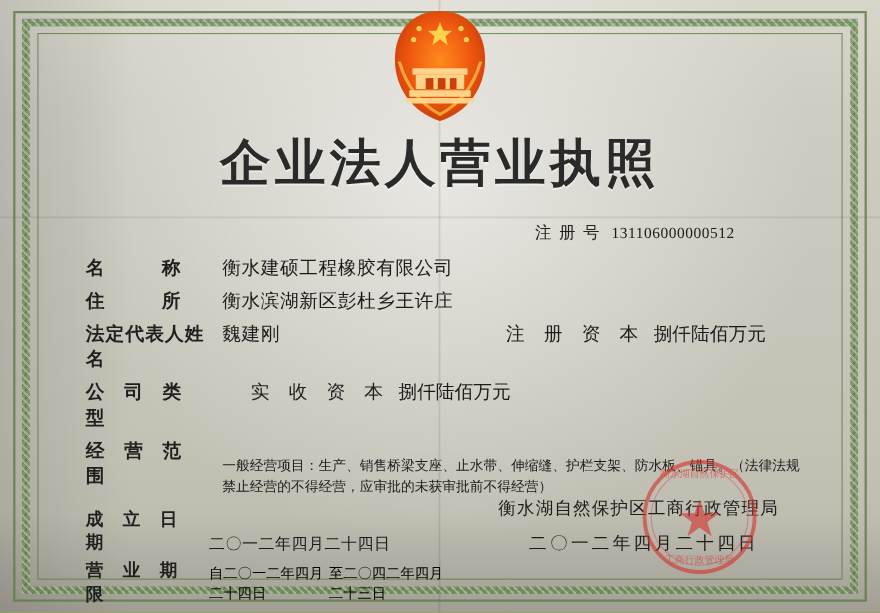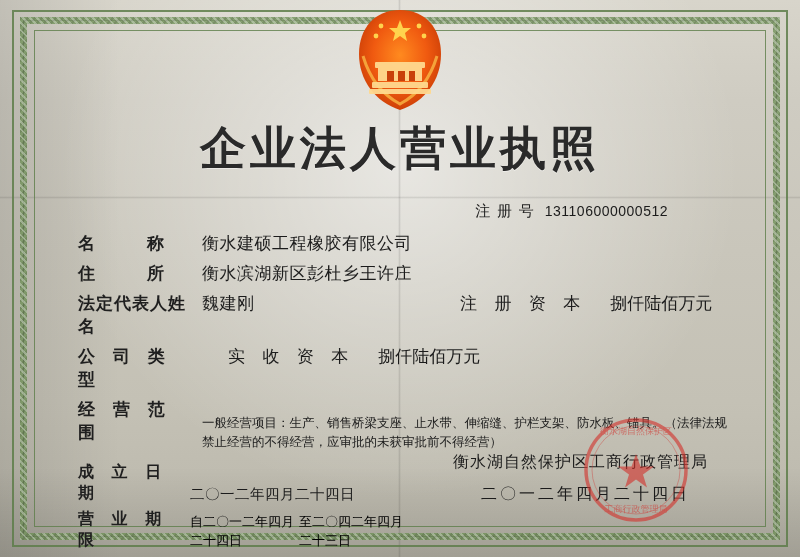--- a/index.html
+++ b/index.html
@@ -115,21 +115,21 @@
 
   .regno {
     position: absolute;
     right: 132px;
     top: 202px;
     font-size: 15px;
     color: #222;
     letter-spacing: 1px;
     white-space: nowrap;
   }
-  .regno .val { margin-left: 10px; font-family: Liberation Sans, sans-serif; font-size: 14px;}
+  .regno .val { margin-left: 10px; font-family: Liberation Serif, serif; font-size: 14px;}
 
   
   .fields {
     position: absolute;
     left: 78px;
     top: 232px;
     width: 660px;
   }
   .row {
     display: flex;
@@ -156,21 +156,21 @@
     flex: 0 0 auto;
     font-size: 17px;
     font-weight: normal;
     color: #1f1f1f;
     letter-spacing: 6px;
     margin-left: 26px;
   }
   .rval {
     font-size: 17px;
     color: #1b1b1b;
-    margin-left: 24px;
+    margin-left: 8px;
   }
   .scope-text {
     max-width: 560px;
     margin-top: 16px;
   }
 
   
   .bottom-left {
     position: absolute;
     left: 78px;

